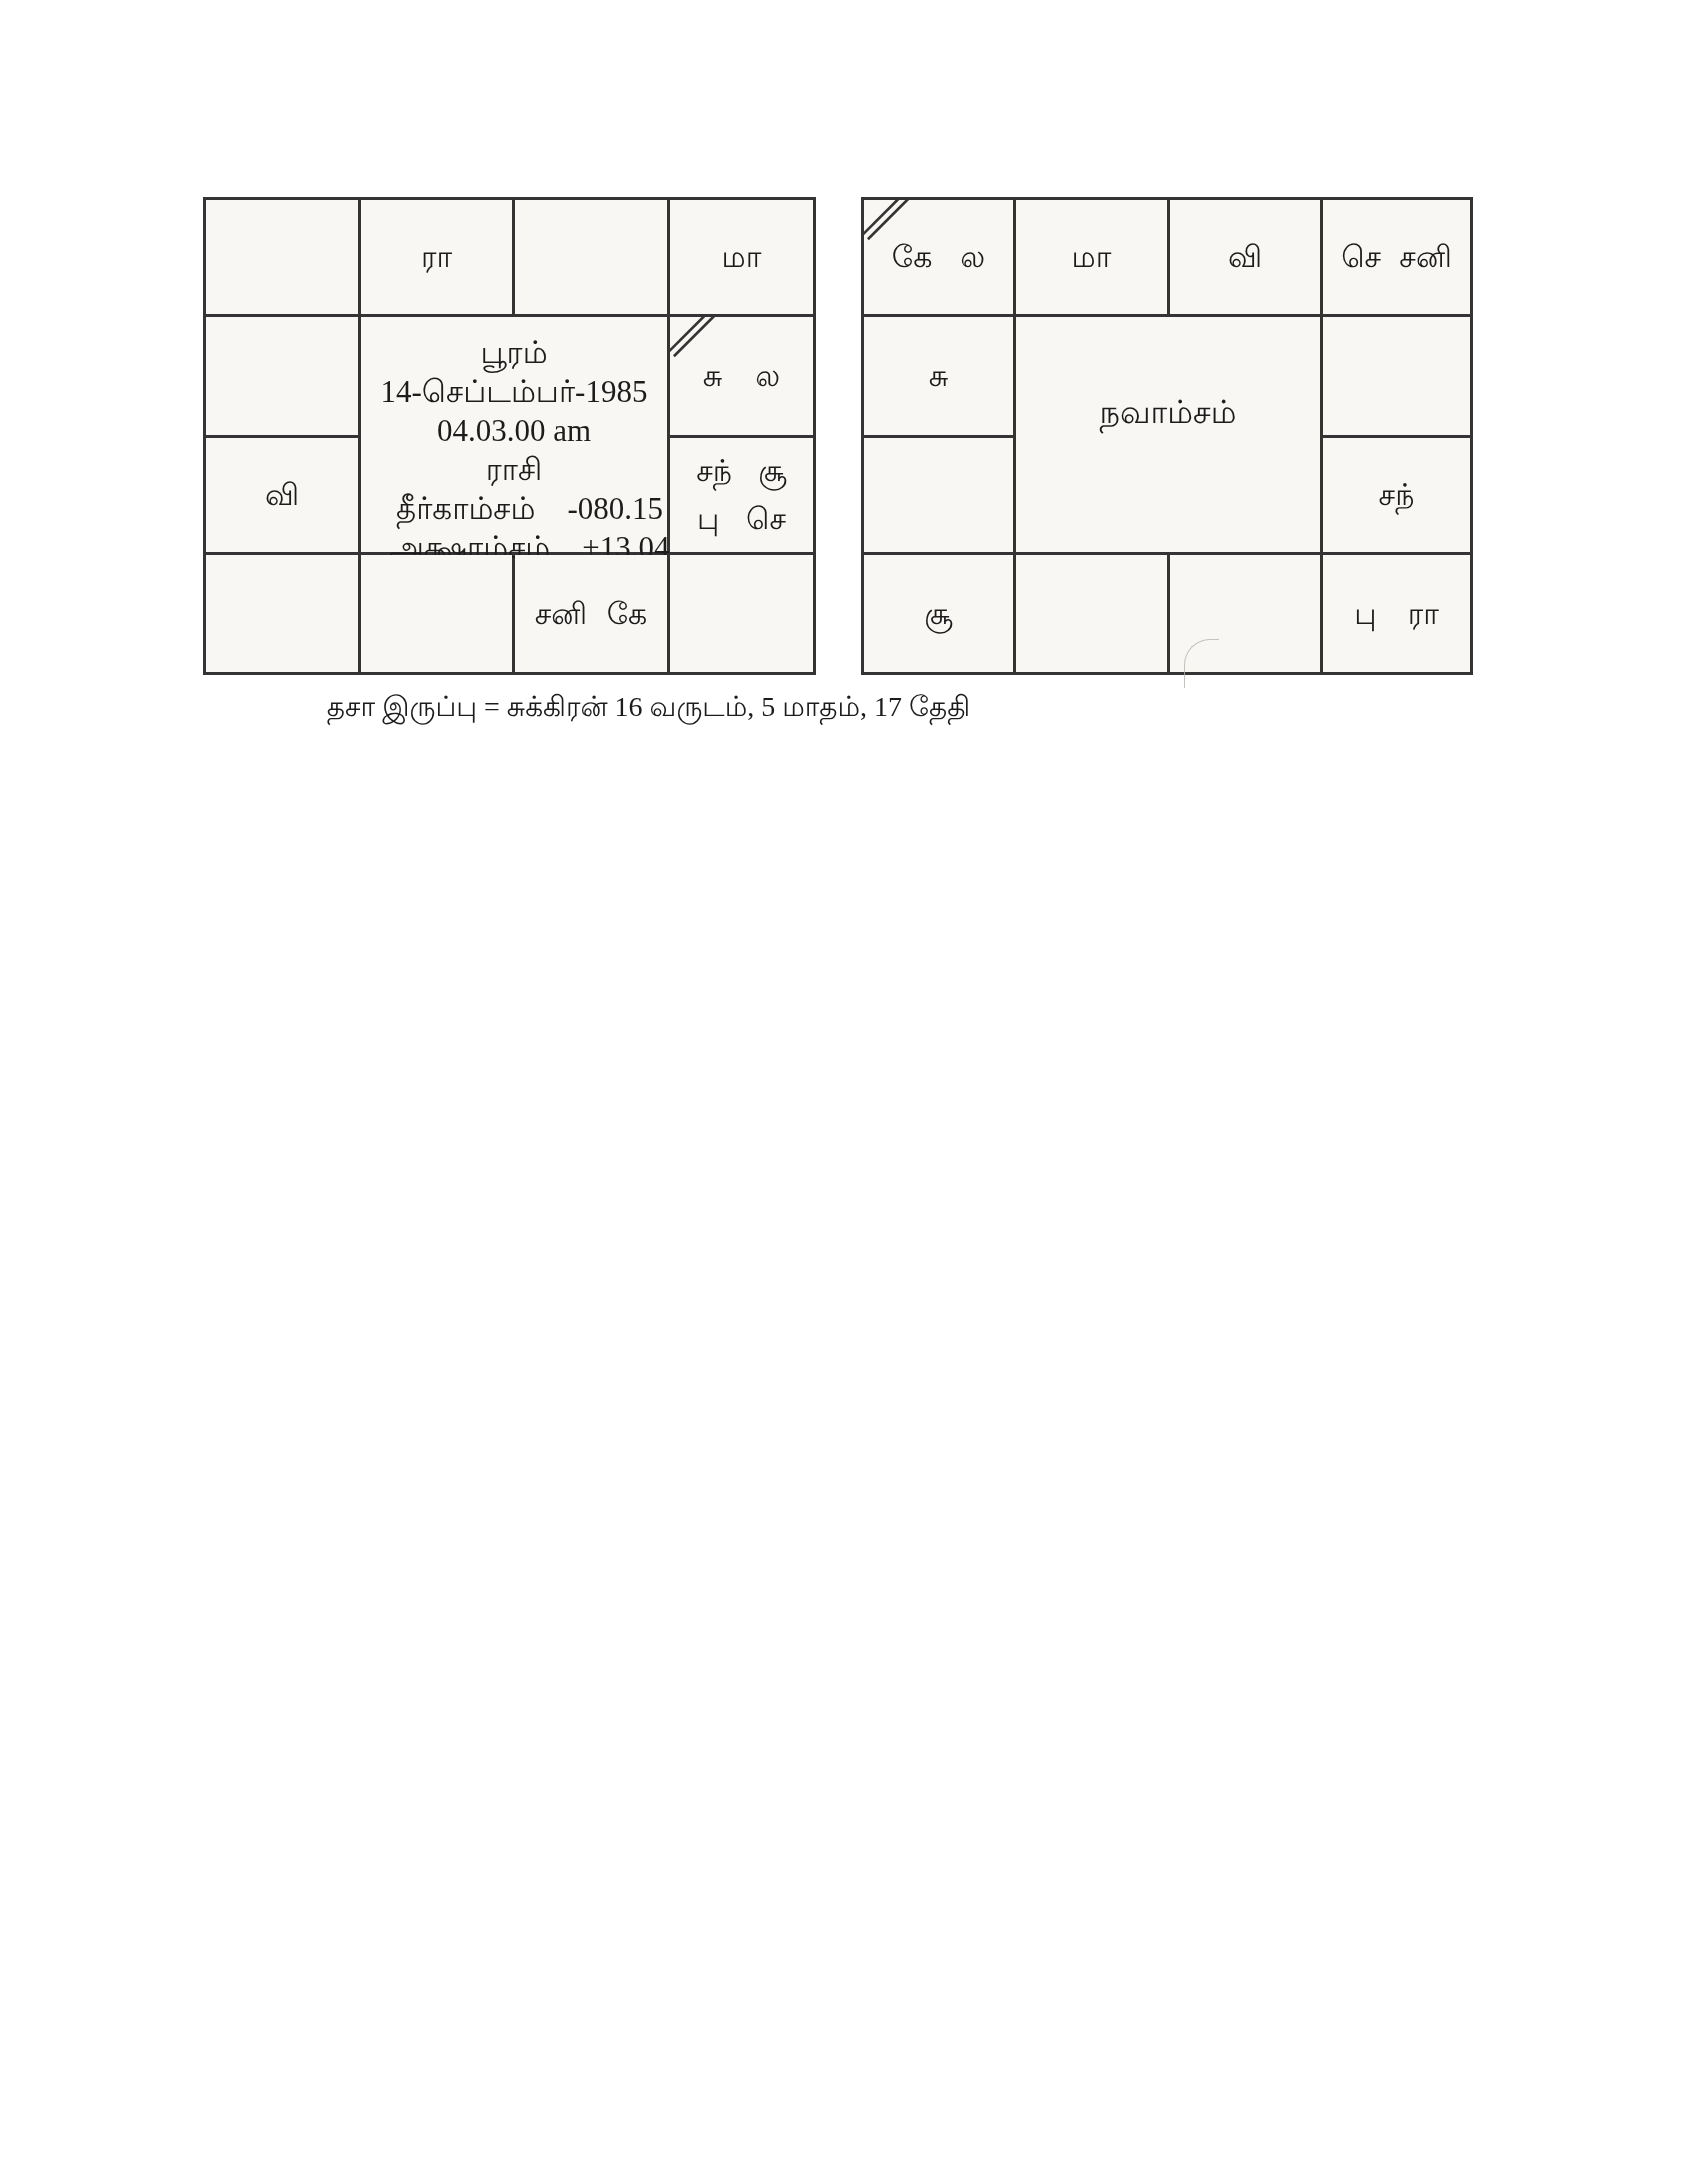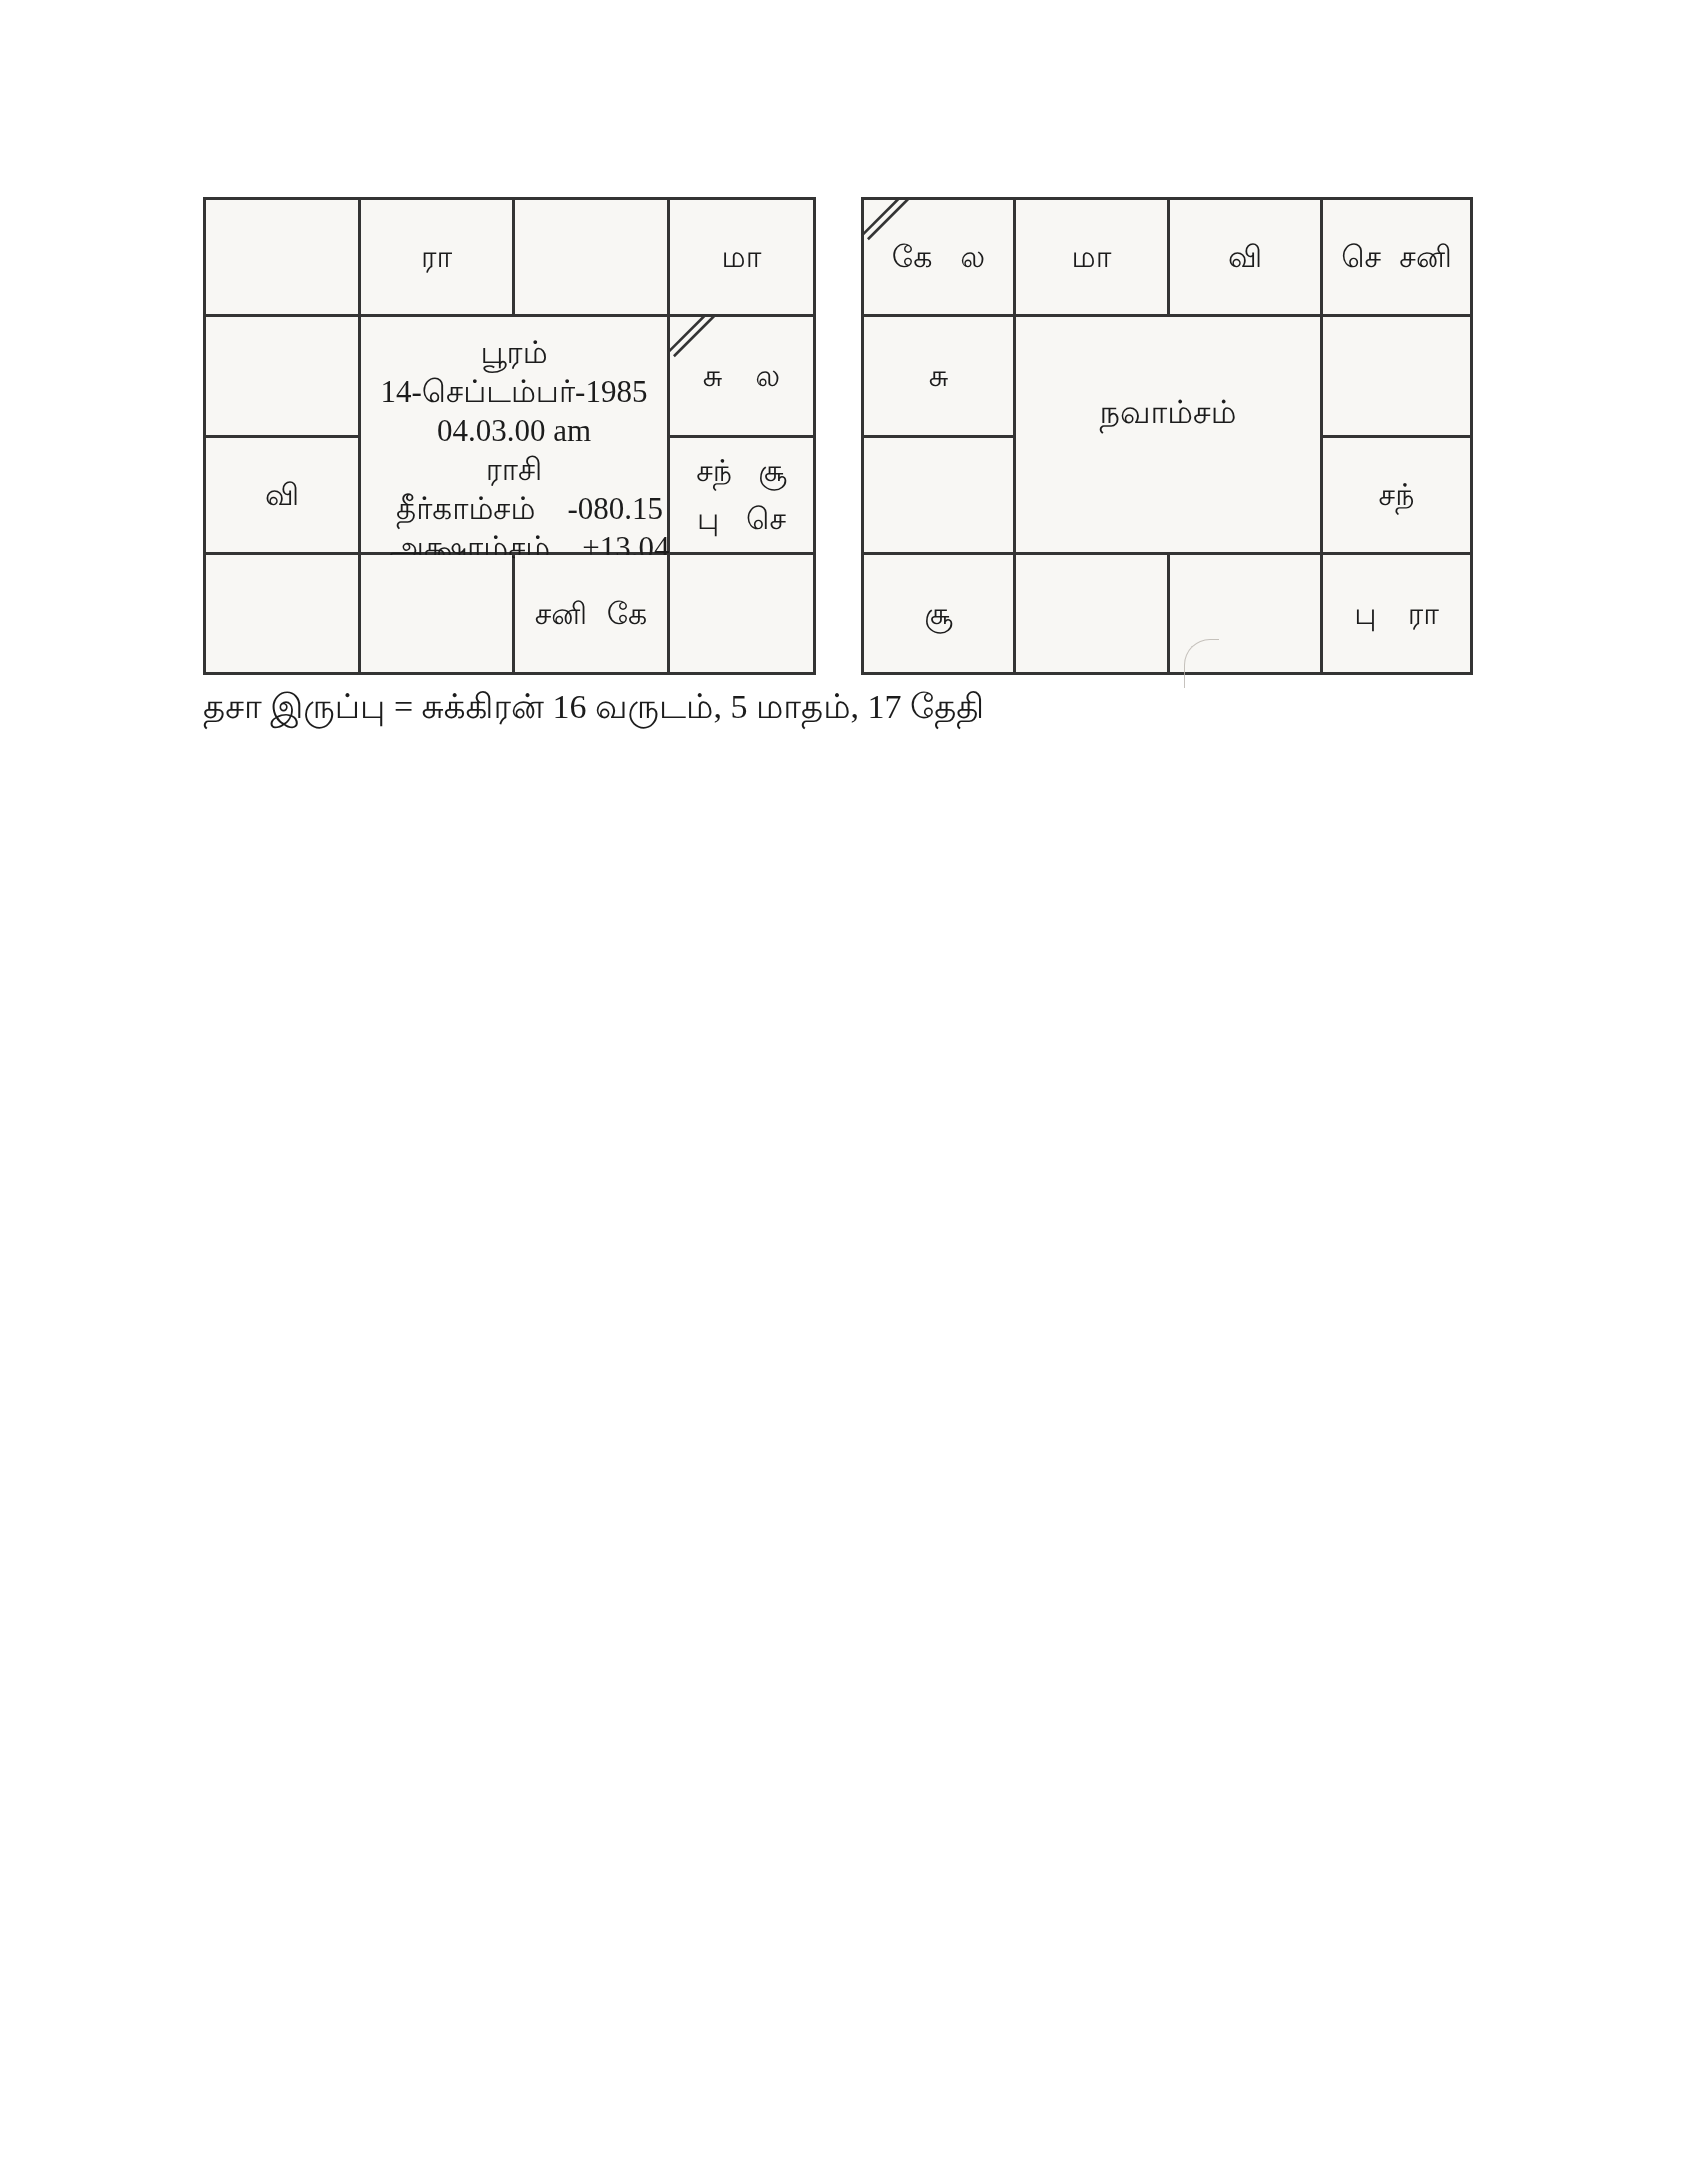--- a/index.html
+++ b/index.html
@@ -105,24 +105,25 @@
     border-bottom: none;
     border-top-left-radius: 26px;
     opacity: .8;
   }
   
   .footer-line {
     position: absolute;
     left: 203px;
     top: 685px;
     width: 891px;
-    font-size: 34px;
+    font-size: 28px;
     line-height: 44px;
     color: #1c1c1c;
     white-space: nowrap;
+    text-align: center;
   }
 </style>
 </head>
 <body>
 
 <div class="page">
 
   <div class="chart rasi">
 
     <div class="cell"></div>

